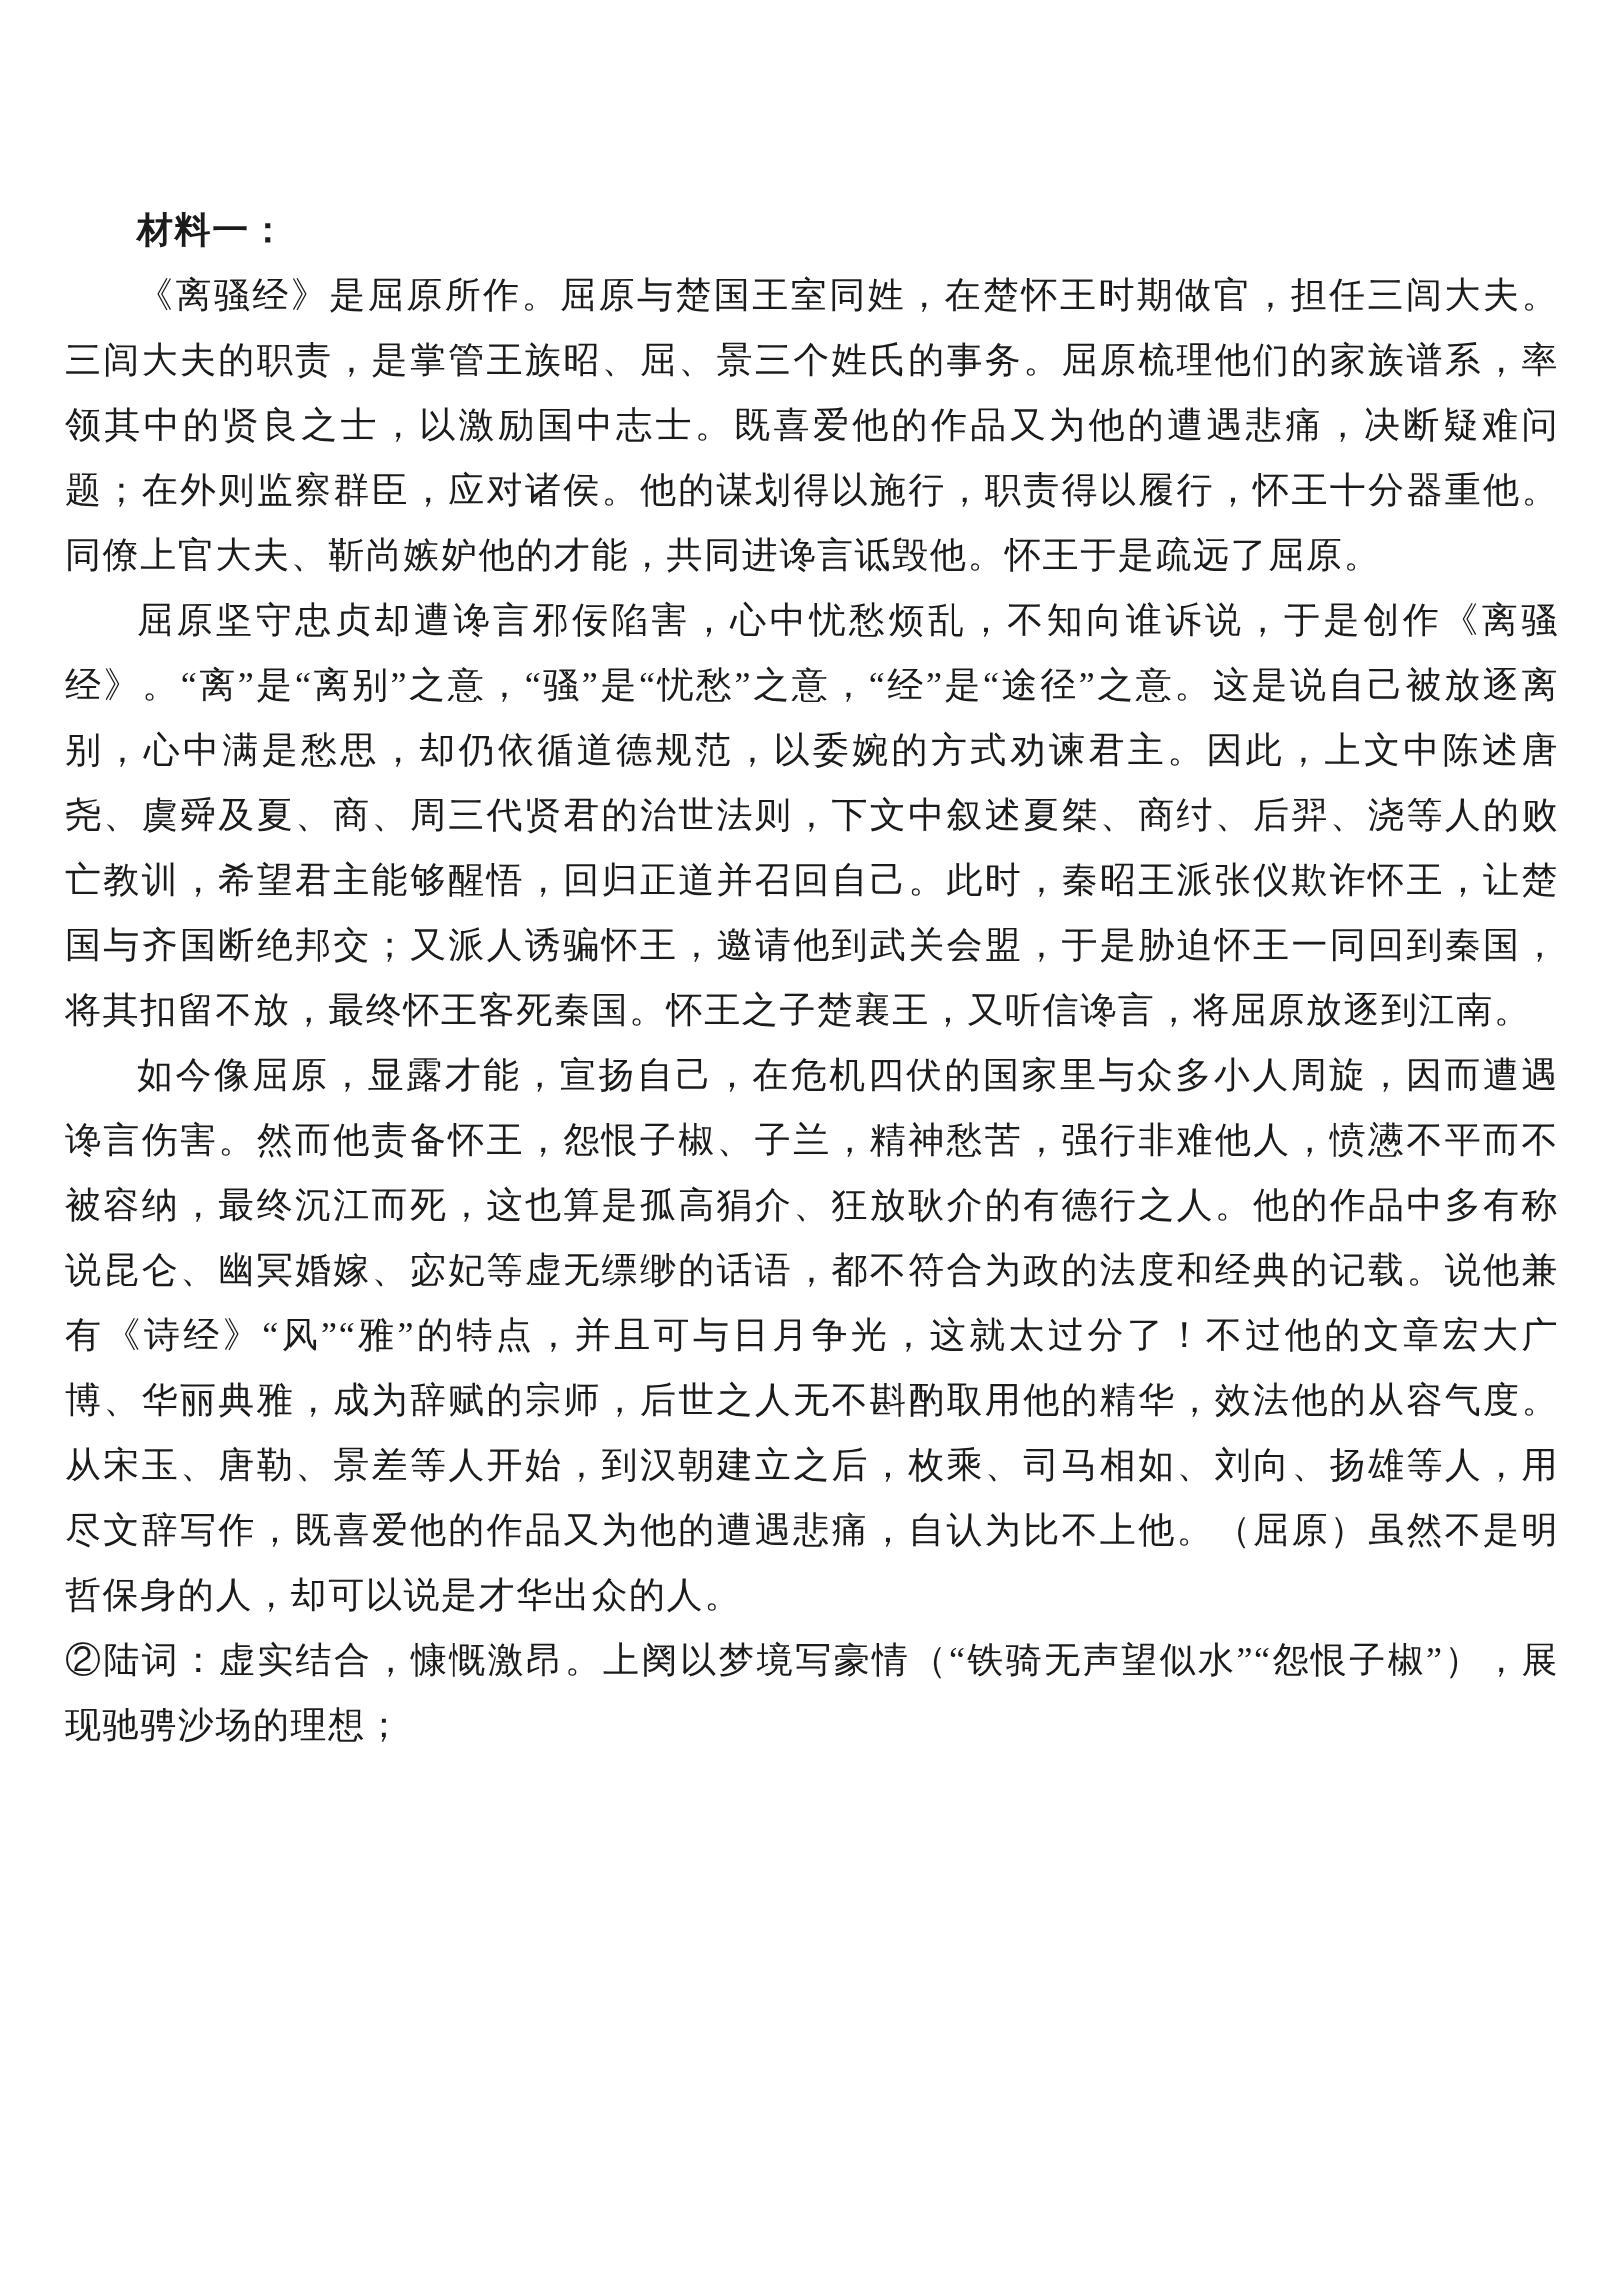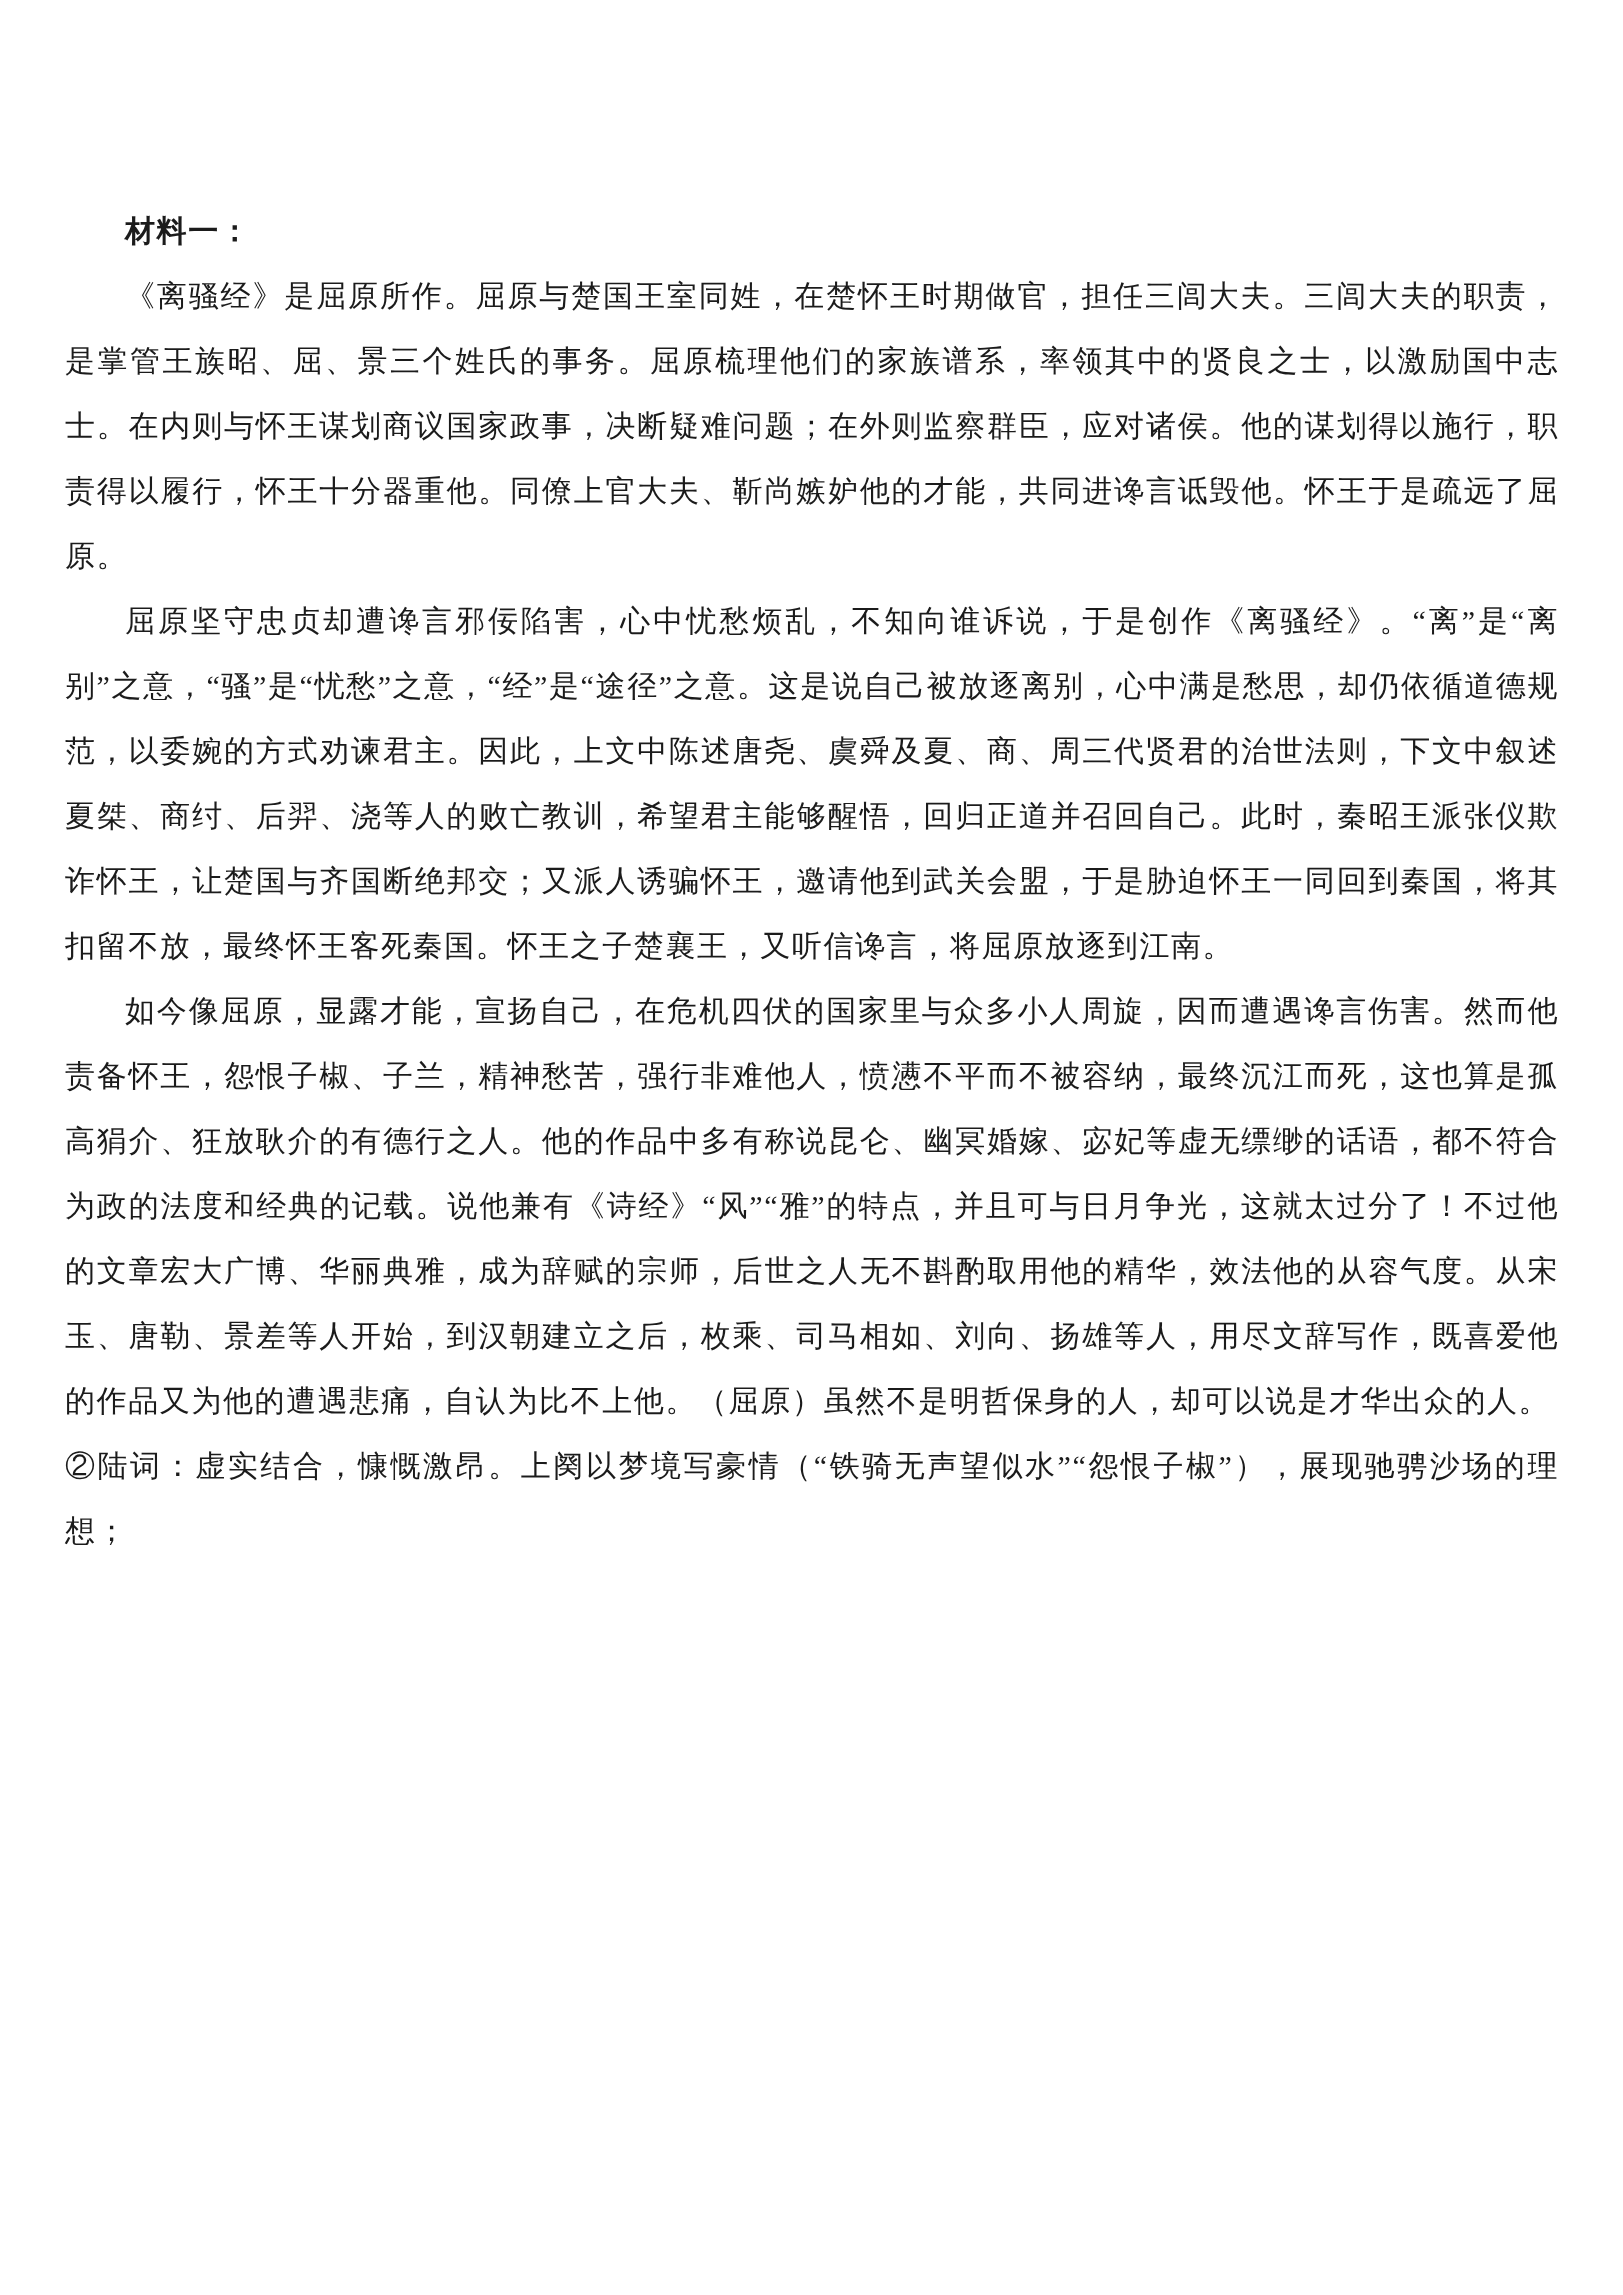--- a/index.html
+++ b/index.html
@@ -14,21 +14,21 @@
     margin: 0 auto;
     background: #ffffff;
     box-sizing: border-box;
     padding: 198px 64px 39px 65px;
     overflow: hidden;
     font-family: "Liberation Serif", "DejaVu Serif", serif;
     color: #1b1b1b;
   }
   .sheet p {
     margin: 0;
-    font-size: 30px;
+    font-size: 36px;
     line-height: 65px;
     letter-spacing: 1.6px;
     text-align: justify;
     text-justify: inter-ideograph;
     word-break: break-all;
   }
   p.para {
     text-indent: 2em;
   }
   p.heading {
@@ -39,21 +39,21 @@
     text-indent: 0;
   }
 </style>
 </head>
 <body>
 
 <div class="sheet">
 
   <p class="heading">材料一：</p>
 
-  <p class="para">《离骚经》是屈原所作。屈原与楚国王室同姓，在楚怀王时期做官，担任三闾大夫。三闾大夫的职责，是掌管王族昭、屈、景三个姓氏的事务。屈原梳理他们的家族谱系，率领其中的贤良之士，以激励国中志士。在内则与怀王谋划商议国家政事，决断疑难问题；在外则监察群臣，应对诸侯。他的谋划得以施行，职责得以履行，怀王十分器重他。同僚上官大夫、靳尚嫉妒他的才能，共同进谗言诋毁他。怀王于是疏远了屈原。</p>
+  <p class="para">《离骚经》是屈原所作。屈原与楚国王室同姓，在楚怀王时期做官，担任三闾大夫。三闾大夫的职责，是掌管王族昭、屈、景三个姓氏的事务。屈原梳理他们的家族谱系，率领其中的贤良之士，以激励国中志士。既喜爱他的作品又为他的遭遇悲痛，决断疑难问题；在外则监察群臣，应对诸侯。他的谋划得以施行，职责得以履行，怀王十分器重他。同僚上官大夫、靳尚嫉妒他的才能，共同进谗言诋毁他。怀王于是疏远了屈原。</p>
 
   <p class="para">屈原坚守忠贞却遭谗言邪佞陷害，心中忧愁烦乱，不知向谁诉说，于是创作《离骚经》。“离”是“离别”之意，“骚”是“忧愁”之意，“经”是“途径”之意。这是说自己被放逐离别，心中满是愁思，却仍依循道德规范，以委婉的方式劝谏君主。因此，上文中陈述唐尧、虞舜及夏、商、周三代贤君的治世法则，下文中叙述夏桀、商纣、后羿、浇等人的败亡教训，希望君主能够醒悟，回归正道并召回自己。此时，秦昭王派张仪欺诈怀王，让楚国与齐国断绝邦交；又派人诱骗怀王，邀请他到武关会盟，于是胁迫怀王一同回到秦国，将其扣留不放，最终怀王客死秦国。怀王之子楚襄王，又听信谗言，将屈原放逐到江南。</p>
 
 
 
 
   <p class="para">如今像屈原，显露才能，宣扬自己，在危机四伏的国家里与众多小人周旋，因而遭遇谗言伤害。然而他责备怀王，怨恨子椒、子兰，精神愁苦，强行非难他人，愤懑不平而不被容纳，最终沉江而死，这也算是孤高狷介、狂放耿介的有德行之人。他的作品中多有称说昆仑、幽冥婚嫁、宓妃等虚无缥缈的话语，都不符合为政的法度和经典的记载。说他兼有《诗经》“风”“雅”的特点，并且可与日月争光，这就太过分了！不过他的文章宏大广博、华丽典雅，成为辞赋的宗师，后世之人无不斟酌取用他的精华，效法他的从容气度。从宋玉、唐勒、景差等人开始，到汉朝建立之后，枚乘、司马相如、刘向、扬雄等人，用尽文辞写作，既喜爱他的作品又为他的遭遇悲痛，自认为比不上他。（屈原）虽然不是明哲保身的人，却可以说是才华出众的人。</p>
 
 
   <p class="answer">②陆词：虚实结合，慷慨激昂。上阕以梦境写豪情（“铁骑无声望似水”“怨恨子椒”），展现驰骋沙场的理想；</p>

